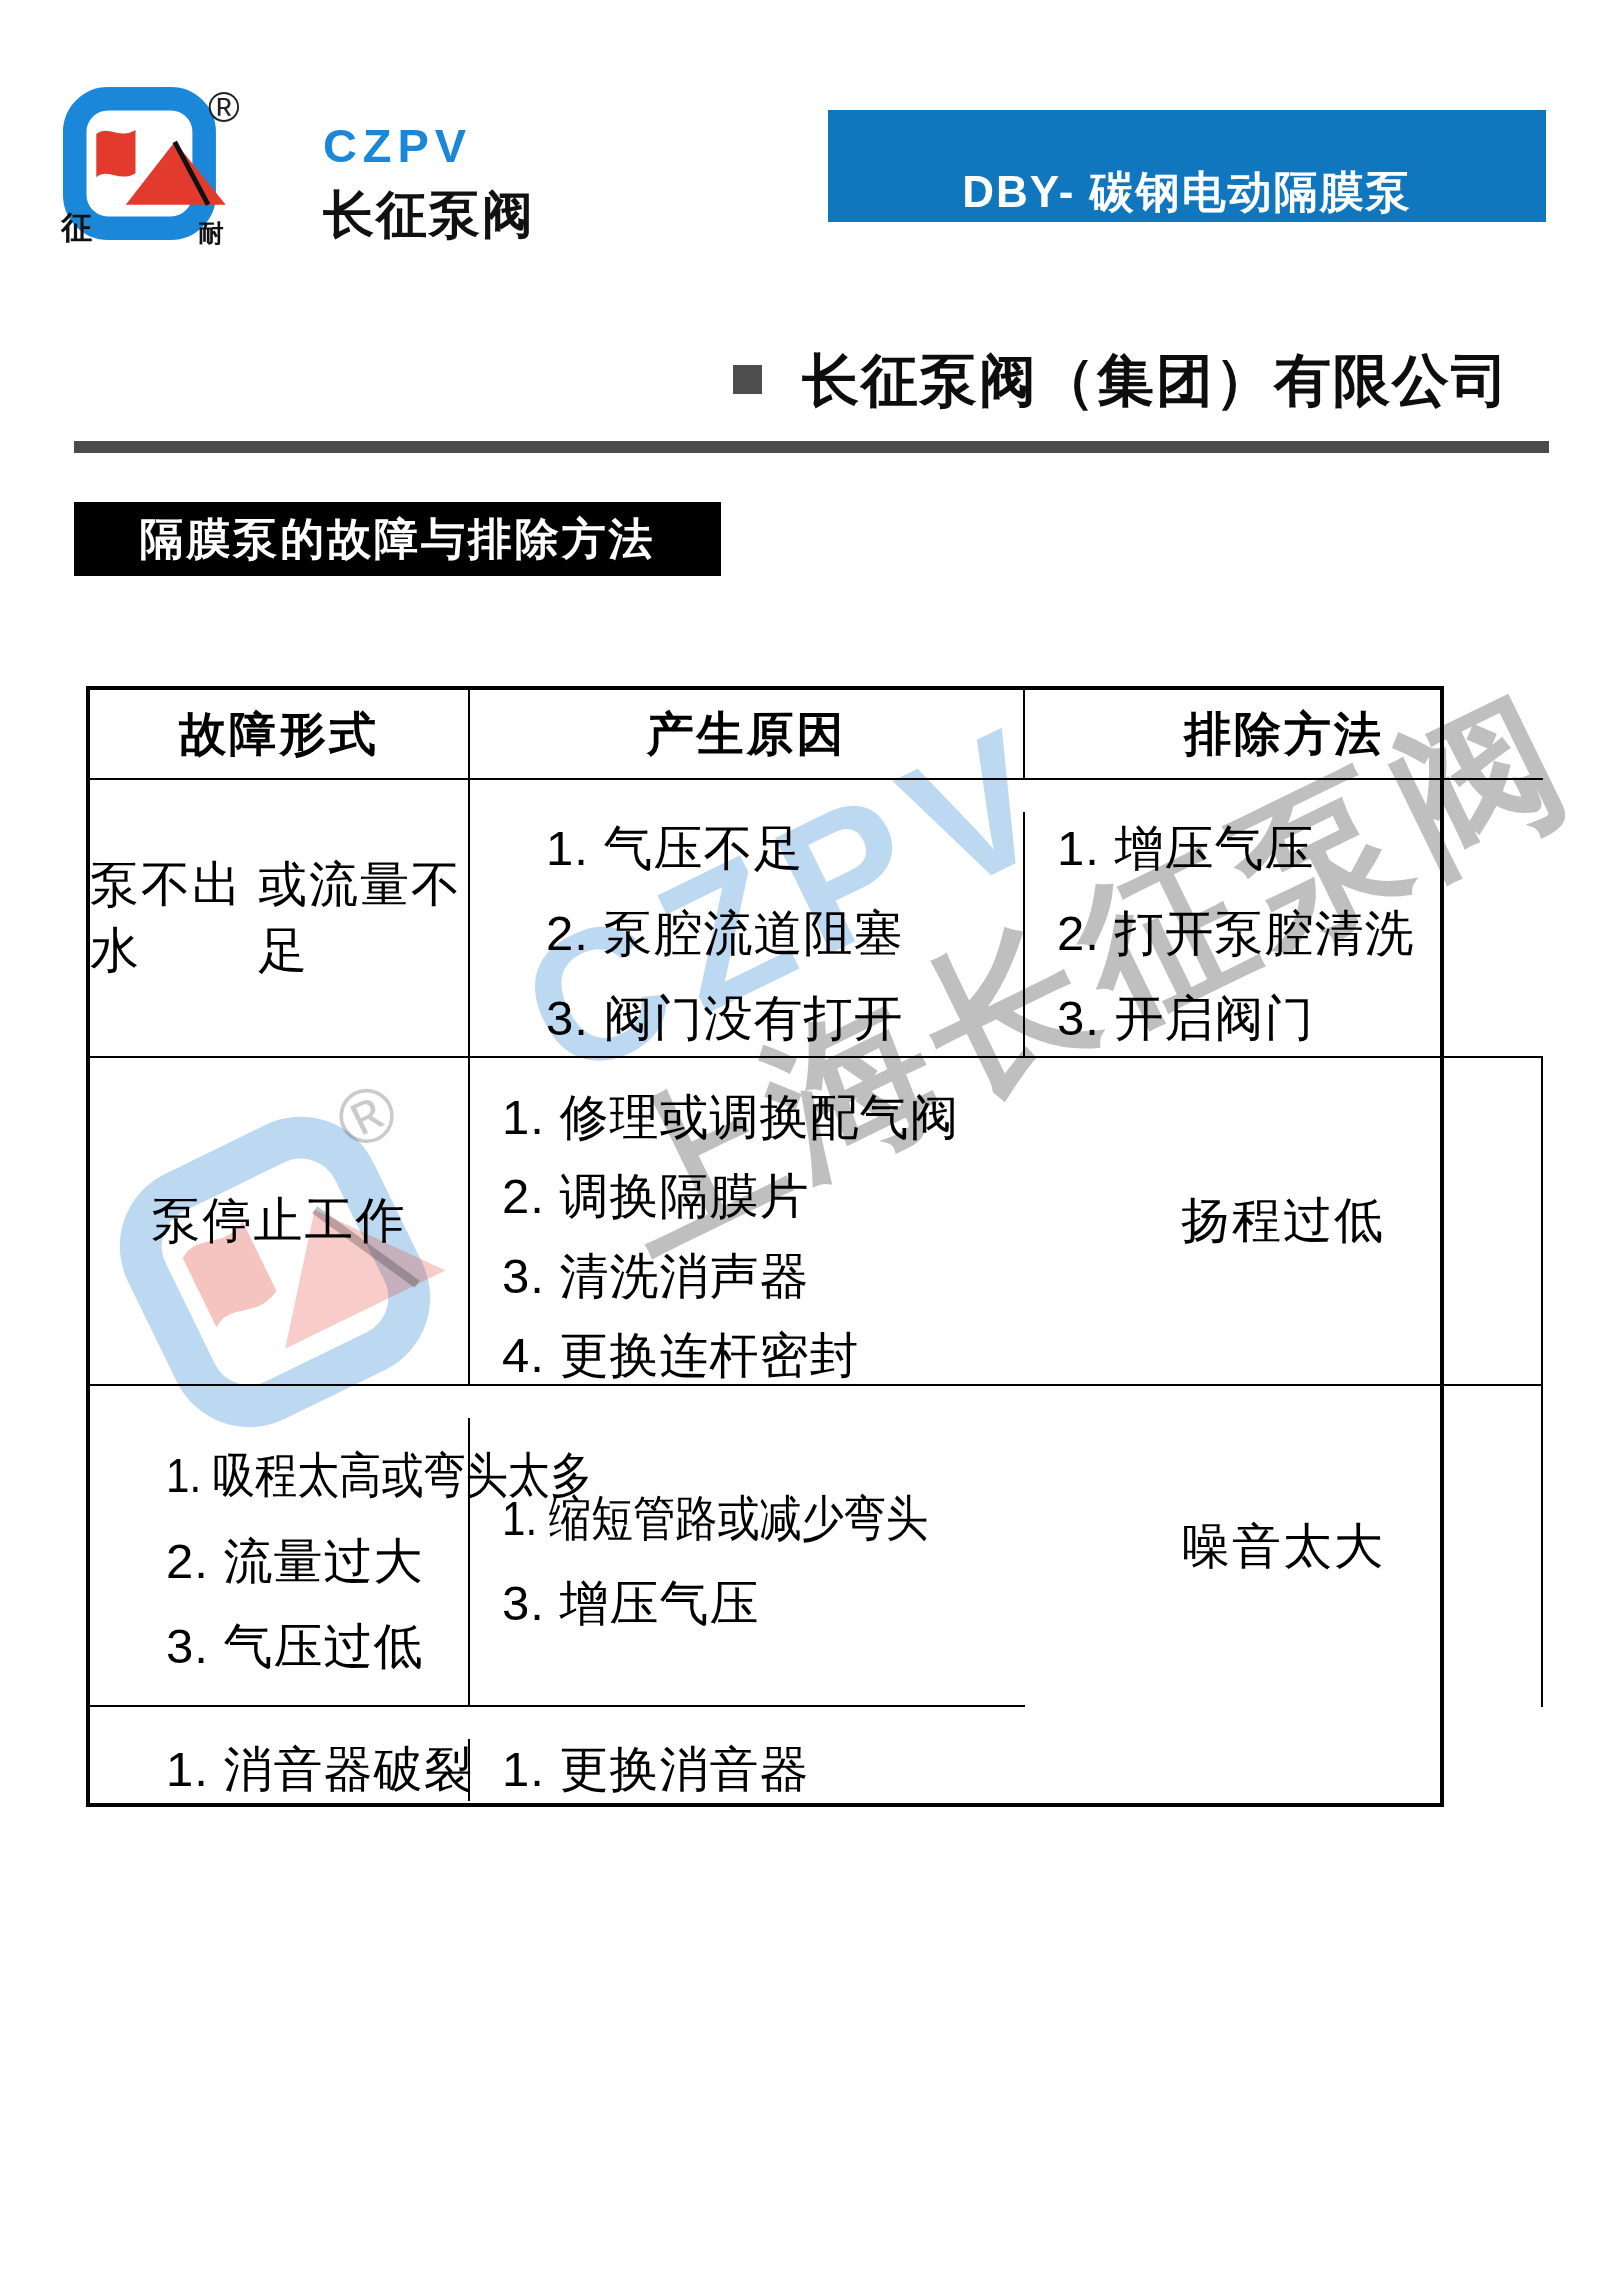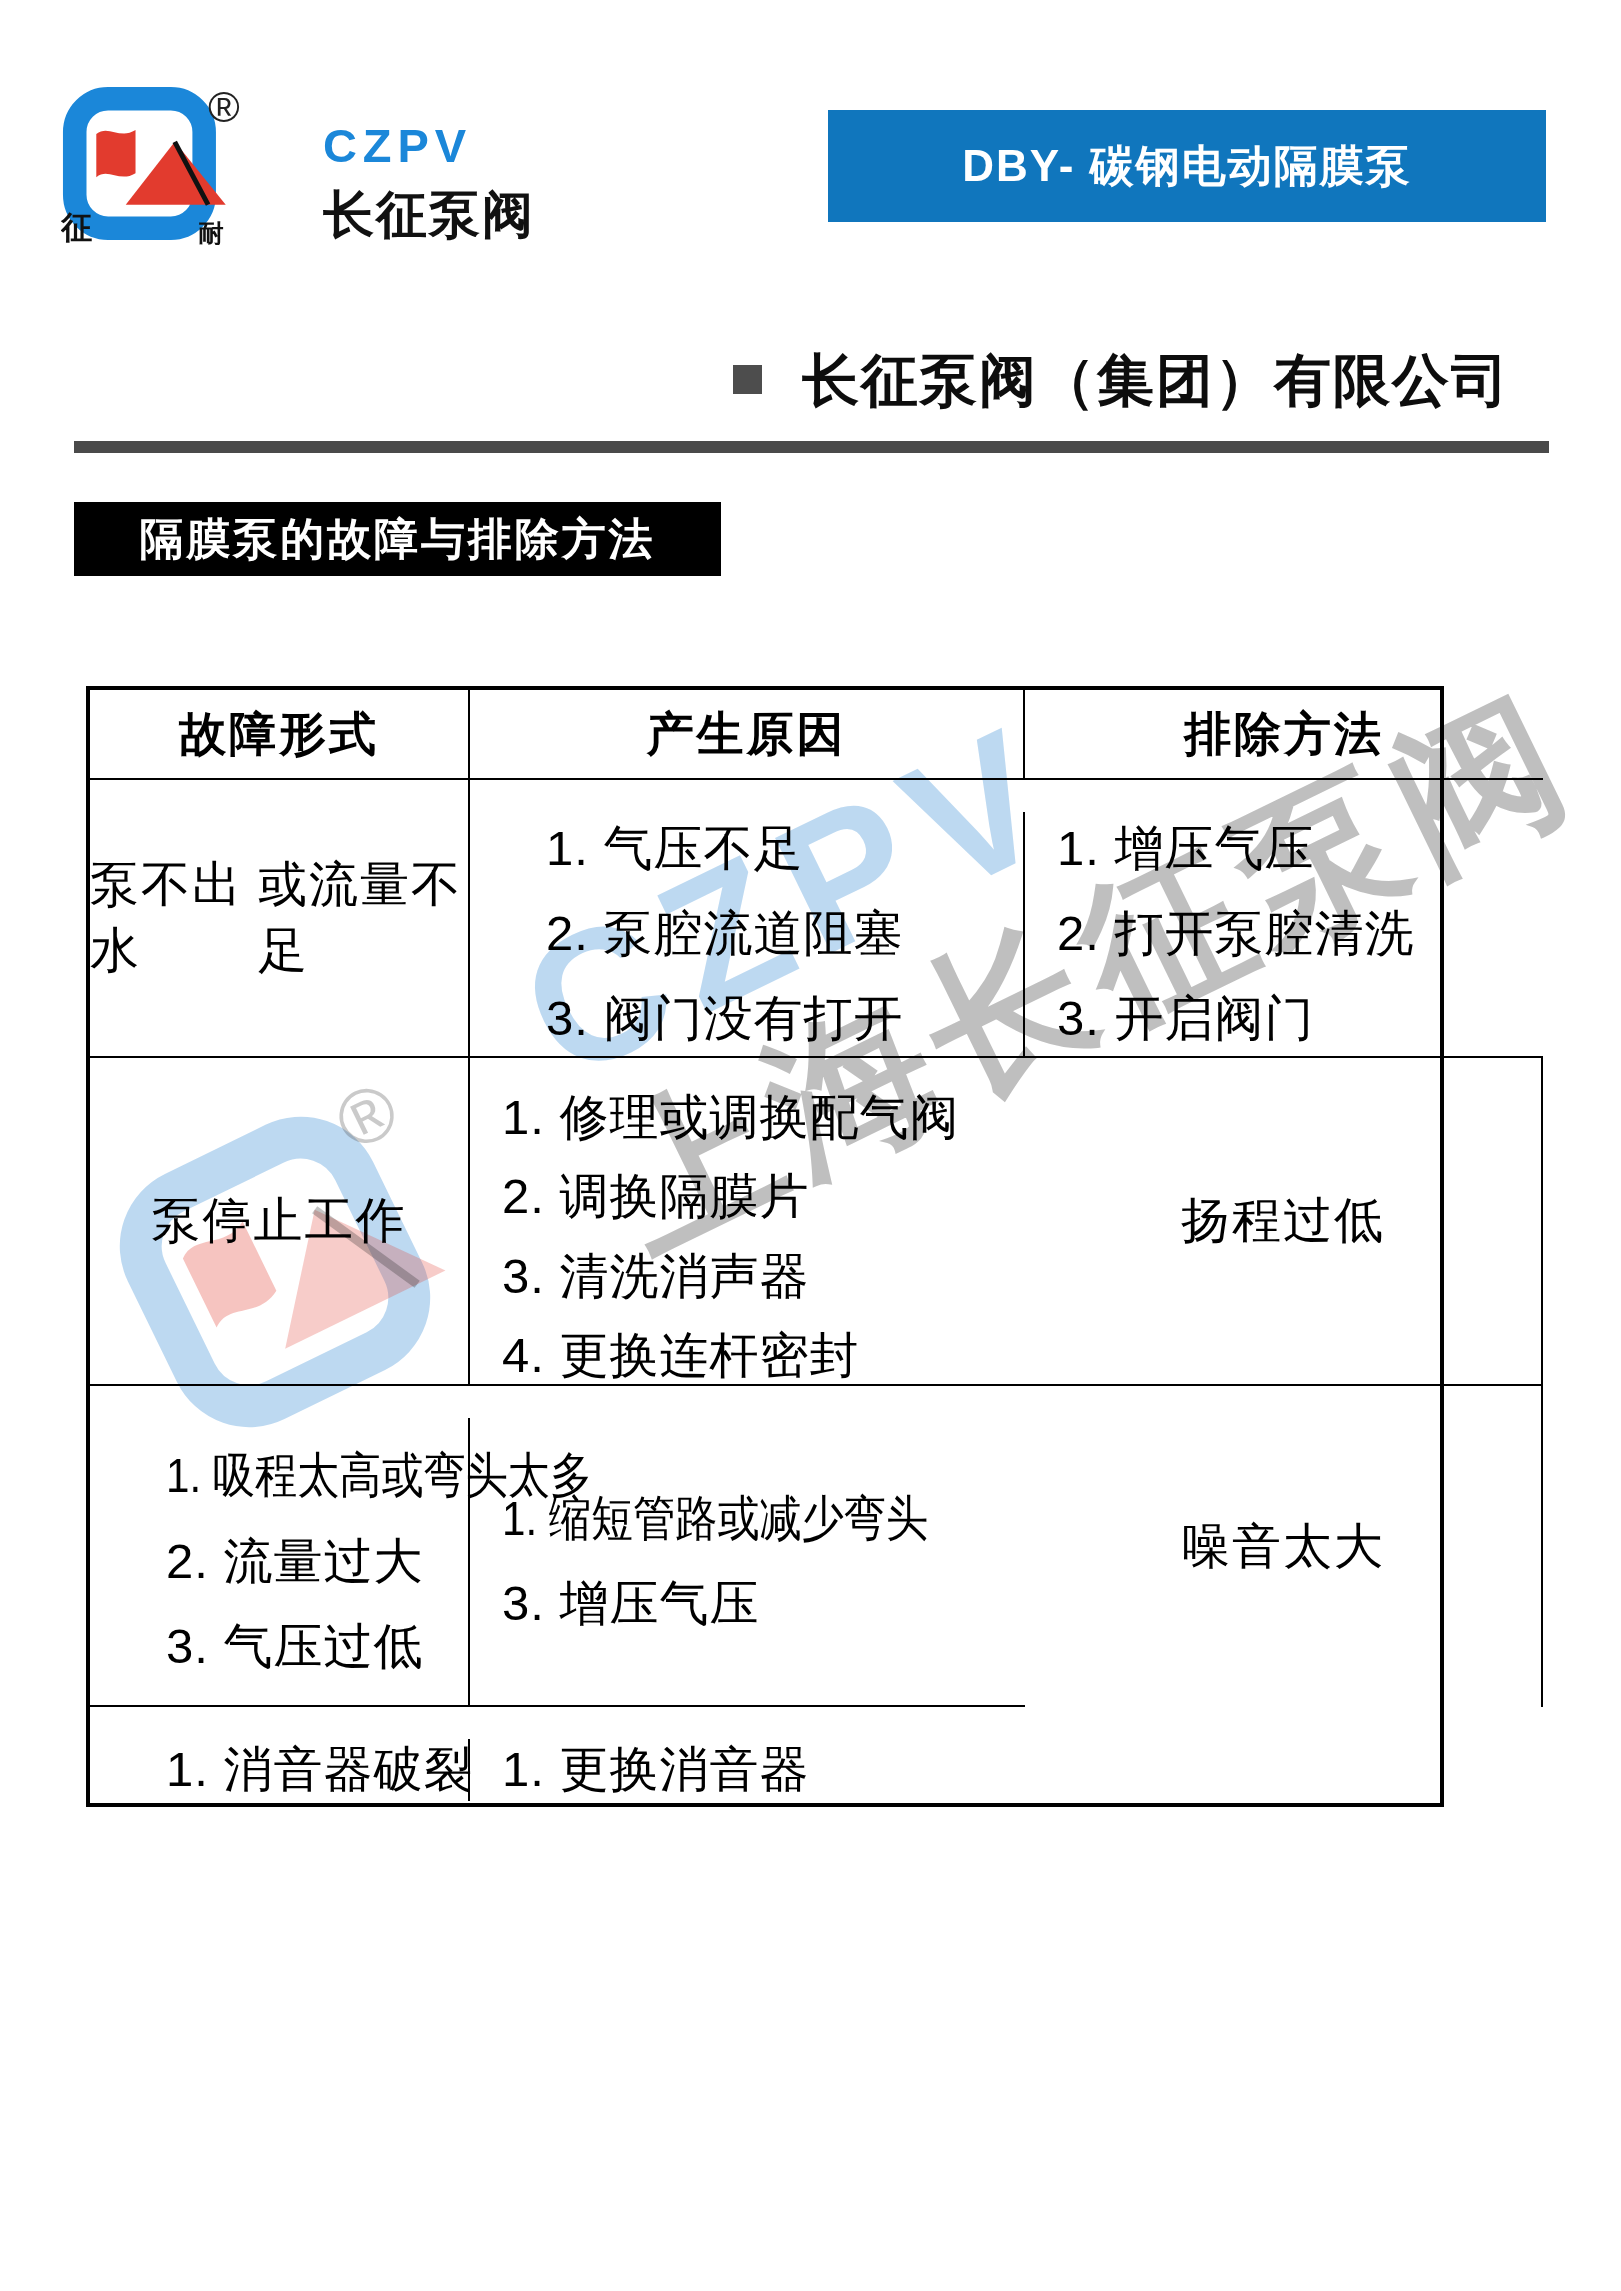--- a/index.html
+++ b/index.html
@@ -11,21 +11,21 @@
 
   
   .logo-mark { position:absolute; left:61px; top:76px; width:253px; height:169px; }
   .logo-text { position:absolute; left:323px; top:118px; }
   .logo-acronym { font-size:47px; font-weight:800; letter-spacing:5.9px; color:#1b87d9; }
   .logo-name { margin-top:7.8px; font-size:51px; font-weight:700; letter-spacing:2px; color:#111; }
 
   
   .product-banner {
     position:absolute; left:828px; top:110px; width:718px; height:112px;
-    background:#1076bd; display:flex; align-items:center; justify-content:center;
+    background:#1076bd; display:flex; align-items:flex-end; justify-content:center;
   }
   .product-banner span { color:#fff; font-size:44px; font-weight:600; letter-spacing:2px; }
 
   
   .company-bullet { position:absolute; left:733px; top:365px; width:29px; height:29px; background:#4d4d4d; }
   .company-name { position:absolute; left:802px; top:343px; font-size:57px; font-weight:700; letter-spacing:2px; color:#0d0d0d; white-space:nowrap; }
   .header-rule { position:absolute; left:74px; top:441px; width:1475px; height:11.8px; background:#4a4a4a; }
 
   
   .section-banner {

